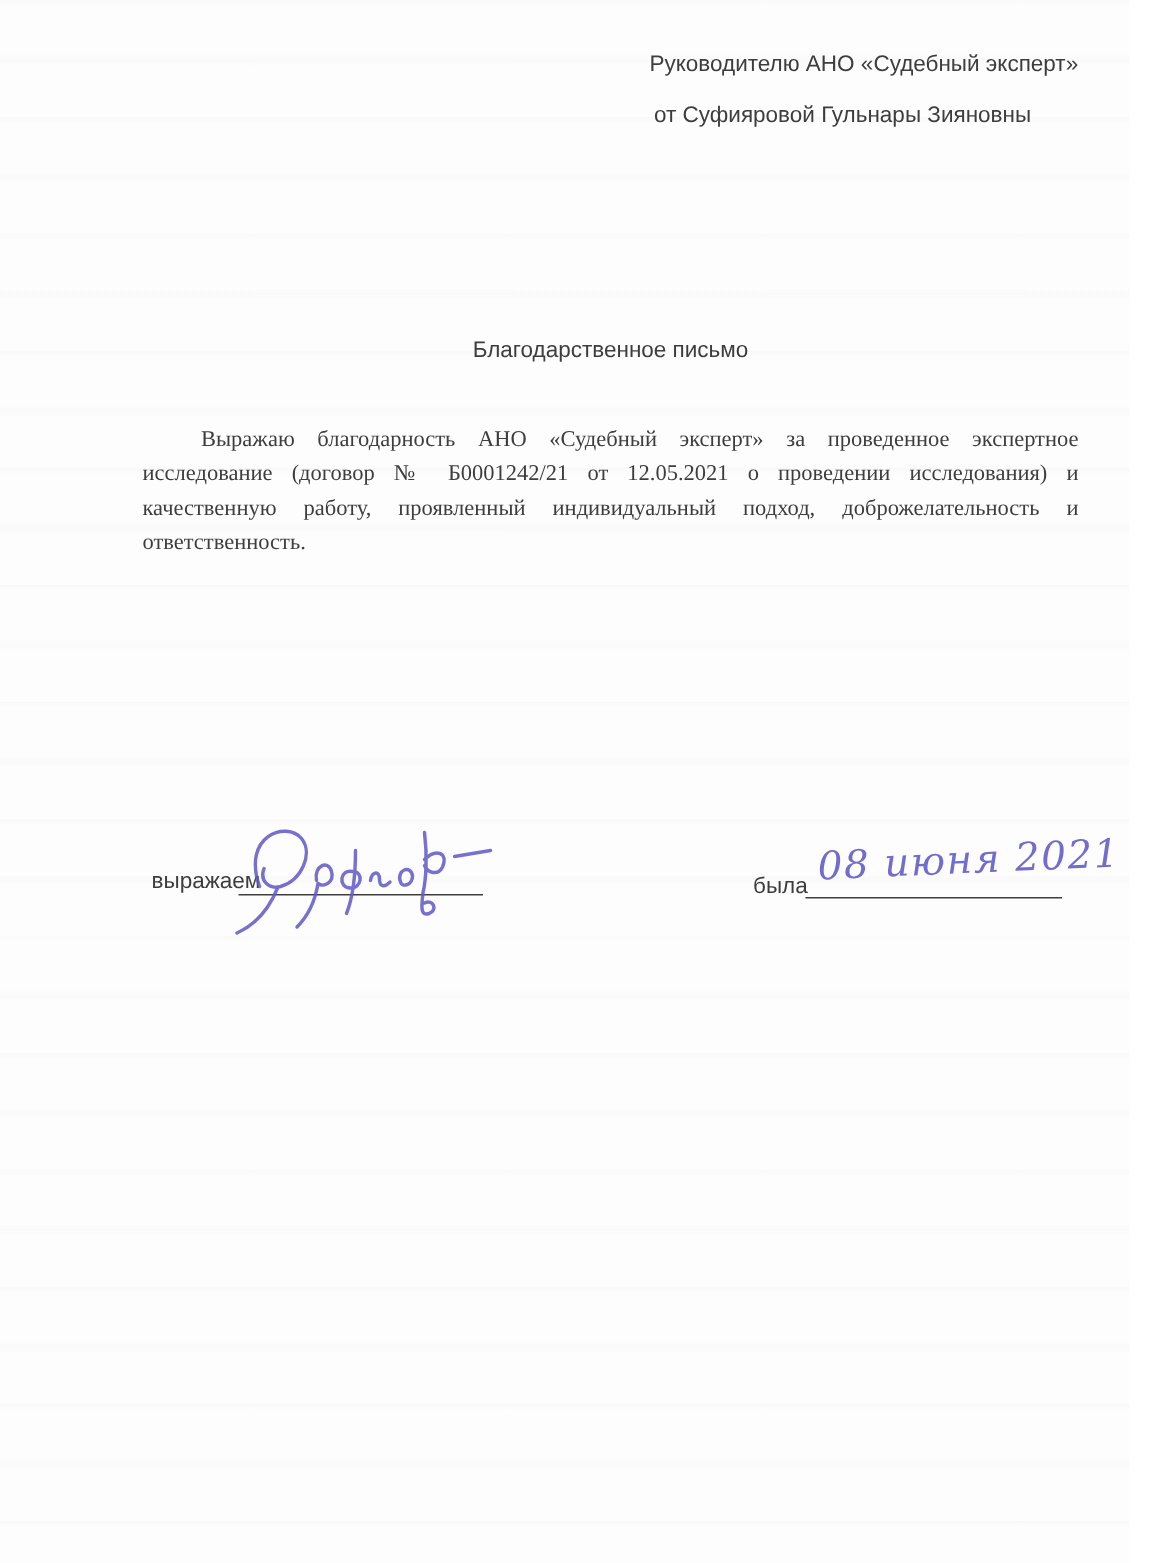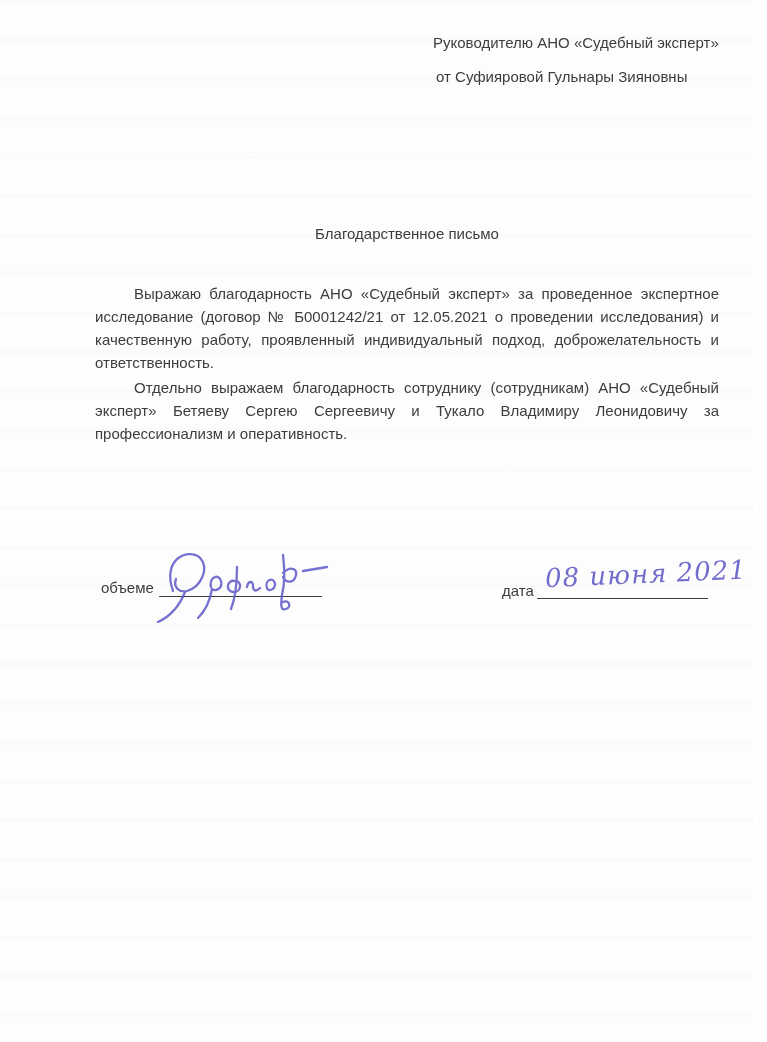--- a/index.html
+++ b/index.html
@@ -31,20 +31,21 @@
   .abs{position:absolute}
   .recipient{left:433px;top:34px;white-space:nowrap}
   .sender{left:436px;top:68px;white-space:nowrap}
   .title{left:95px;top:225px;width:624px;text-align:center}
   .body{left:95px;top:282px;width:624px}
   .body p{
     margin:0 0 2px 0;
     line-height:23px;
     text-align:justify;
     text-indent:39px;
+    font-family:Liberation Serif, serif;
   }
   .signatory{left:97px;top:518px;white-space:nowrap}
   .sig-label{left:101px;top:579px}
   .sig-line{left:159px;top:575px;width:163px;height:22px;border-bottom:1.4px solid #3e3e3e}
   .sig-svg{left:143px;top:547px;width:190px;height:78px}
   .sig-svg svg{display:block;width:100%;height:100%}
   .date-label{left:502px;top:582px}
   .date-line{left:537px;top:577px;width:171px;height:22px;border-bottom:1.4px solid #3e3e3e}
   .date-hand{
     left:545px;top:558px;
@@ -63,25 +64,24 @@
 
 <div class="sheet">
 
   <div class="abs recipient">Руководителю АНО «Судебный эксперт»</div>
   <div class="abs title">Благодарственное письмо</div>
 
   <div class="abs sender">от Суфияровой Гульнары Зияновны</div>
 
   <div class="abs body">
     <p>Выражаю благодарность АНО «Судебный эксперт» за проведенное экспертное исследование (договор №  Б0001242/21 от 12.05.2021 о проведении исследования) и качественную работу, проявленный индивидуальный подход, доброжелательность и ответственность.</p>
-    <p>Отдельно выражаем благодарность сотруднику (сотрудникам) АНО «Судебный эксперт» Бетяеву Сергею Сергеевичу и Тукало Владимиру Леонидовичу за профессионализм и оперативность.</p>
   </div>
 
 
-  <div class="abs sig-label">объеме</div>
+  <div class="abs sig-label">выражаем</div>
   <div class="abs sig-line"></div>
 
   <div class="abs sig-svg">
     <svg viewBox="0 0 190 78" fill="none" xmlns="http://www.w3.org/2000/svg">
       <g stroke="var(--pen)" stroke-width="2.3" stroke-linecap="round" stroke-linejoin="round" opacity="0.85">
 
         <path d="M30 44 C18 10 48 0 58 12 C66 22 58 40 44 44 C36 46 30 40 33 32"></path>
         <path d="M42 45 C36 60 26 70 15 75"></path>
 
         <path d="M68 40 C66 30 76 26 78 34 C80 41 73 45 69 42 C67 54 62 64 55 71"></path>
@@ -94,17 +94,17 @@
         <path d="M124 41 C121 33 131 29 132 37 C132 43 125 45 124 41"></path>
 
         <path d="M140 8 C142 24 141 40 139 48 C138 57 137 64 143 62 C149 60 146 52 140 55"></path>
         <path d="M140 26 C148 18 156 22 152 31 C149 37 142 35 140 30"></path>
 
         <path d="M160 24 L184 20"></path>
       </g>
     </svg>
   </div>
 
-  <div class="abs date-label">дата</div>
+  <div class="abs date-label">была</div>
   <div class="abs date-line"></div>
   <div class="abs date-hand">08 июня 2021 г .</div>
 
 </div>
 
 </body></html>

